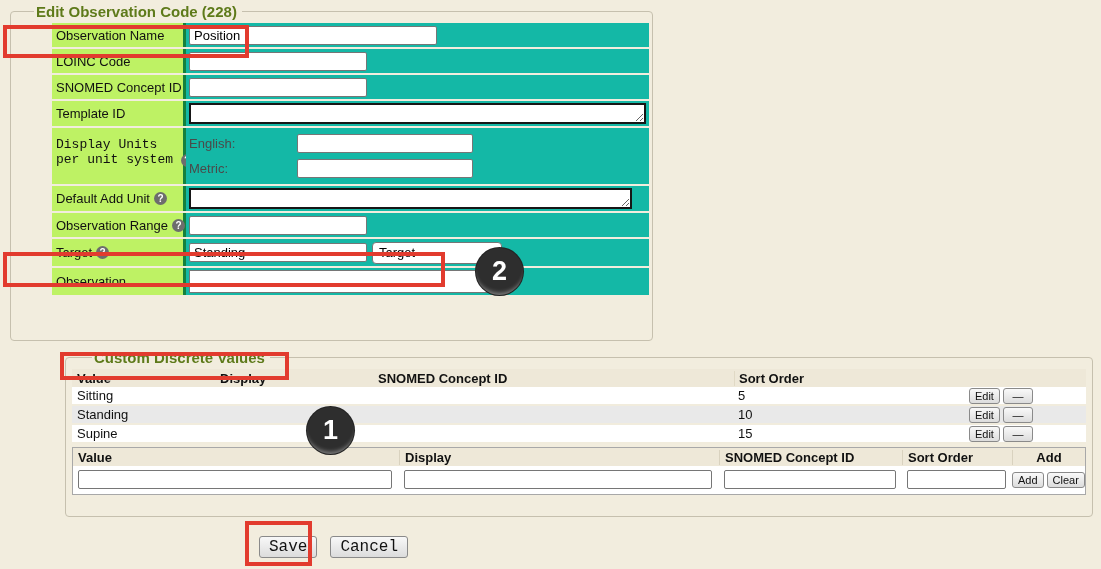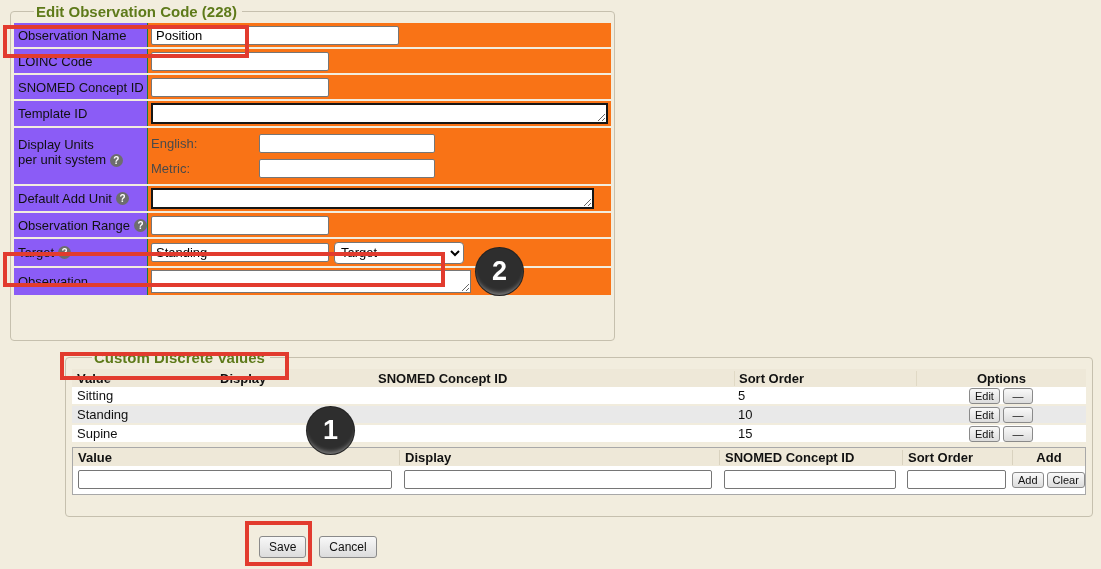--- a/index.html
+++ b/index.html
@@ -28,27 +28,28 @@
     margin-left: 20px;
     white-space: nowrap;
   }
   #main-form { left:10px; top:3px; width:600px; height:338px; padding:3px 3px 3px 3px; }
   #discrete-fs { left:65px; top:349px; width:1025px; height:168px; padding:2px 6px 5px 6px; }
 
   
   .frow { display:flex; align-items:stretch; margin-bottom:2px; min-height:24px; }
   .flabel {
     width:134px; flex:none;
-    background:#8b5cf6;
-    border-right:1px solid #15803d;
+    background:#bef264;
+    border-right:3px solid #15803d;
     padding:2px 2px 2px 4px;
     display:flex; align-items:center; gap:4px;
     white-space:nowrap;
-  }
-  .fbody { flex:1; background:#f97316; padding:2px 3px; display:flex; align-items:center; gap:5px; }
+    margin-left:38px;
+  }
+  .fbody { flex:1; background:#14b8a6; padding:2px 3px; display:flex; align-items:center; gap:5px; }
   .fbody.col { flex-direction:column; align-items:flex-start; justify-content:center; gap:6px; padding:6px 3px; }
   .subline { display:flex; align-items:center; }
   .sublabel { width:108px; font-weight:normal; color:#4a4a4a; }
 
   .ti {
     height:19px; border:1px solid #767676; border-radius:2px;
     font-family:"Liberation Sans",sans-serif; font-size:13px;
     padding:1px 4px; background:#fff;
   }
   .w248{width:248px}.w178{width:178px}.w176{width:176px}
@@ -95,21 +96,21 @@
   .a-sort{ width:110px; padding-left:5px; border-left:1px solid #d9d2bf; }
   .a-add{ flex:1; text-align:center; border-left:1px solid #d9d2bf; }
   .addrow { display:flex; align-items:center; padding:4px 0 5px 0; }
   .addrow > div { display:flex; align-items:center; }
   .addrow .a-add { display:flex; justify-content:center; gap:3px; }
   .ai-val{width:314px}.ai-disp{width:308px}.ai-sno{width:172px}.ai-sort{width:99px}
 
   
   .actionbar { position:absolute; left:259px; top:536px; display:flex; gap:13px; }
   .btn {
-    font-family:Liberation Sans, sans-serif; font-size:12px;
+    font-family:Liberation Mono, monospace; font-size:16px;
     height:22px; padding:0 9px;
     border:1px solid #8a8a8a; border-radius:3px;
     background:linear-gradient(#f8f8f8,#dcdcdc); color:#111; cursor:pointer;
   }
 
   
   .redbox { position:absolute; border:4px solid #e23b2e; z-index:20; pointer-events:none; }
   #redbox-obsname { left:3px;  top:25px;  width:246px; height:33px; }
   #redbox-target  { left:3px;  top:252px; width:442px; height:35px; }
   #redbox-legend2 { left:60px; top:352px; width:229px; height:28px; }
@@ -154,21 +155,21 @@
 
   <div class="frow">
     <div class="flabel">Template ID</div>
     <div class="fbody">
       <textarea class="bigta" style=""></textarea>
     </div>
   </div>
 
 
   <div class="frow">
-    <div class="flabel" style="align-items:flex-start; padding-top:9px;">
+    <div class="flabel" style="align-items:flex-start; padding-top:9px;font-family:Liberation Mono, monospace;">
       <span>
         <span>Display Units</span><br>
         <span>per unit system</span>
         <span class="help">?</span>
       </span>
     </div>
     <div class="fbody col">
       <div class="subline">
         <span class="sublabel">English:</span>
         <input class="ti w176" type="text" value="" style="">
@@ -221,21 +222,20 @@
 </fieldset>
 
 <fieldset id="discrete-fs">
   <legend>Custom Discrete Values</legend>
 
   <div class="dhead">
     <div class="c-val">Value</div>
     <div class="c-disp">Display</div>
     <div class="c-sno">SNOMED Concept ID</div>
     <div class="c-sort">Sort Order</div>
-    <div class="c-opt">Options</div>
   </div>
 
   <div class="drow">
     <div class="c-val">Sitting</div>
     <div class="c-disp"></div>
     <div class="c-sno"></div>
     <div class="c-sort">5</div>
     <div class="c-opt">
       <button class="btn-sm">Edit</button>
       <button class="btn-sm">—</button>

